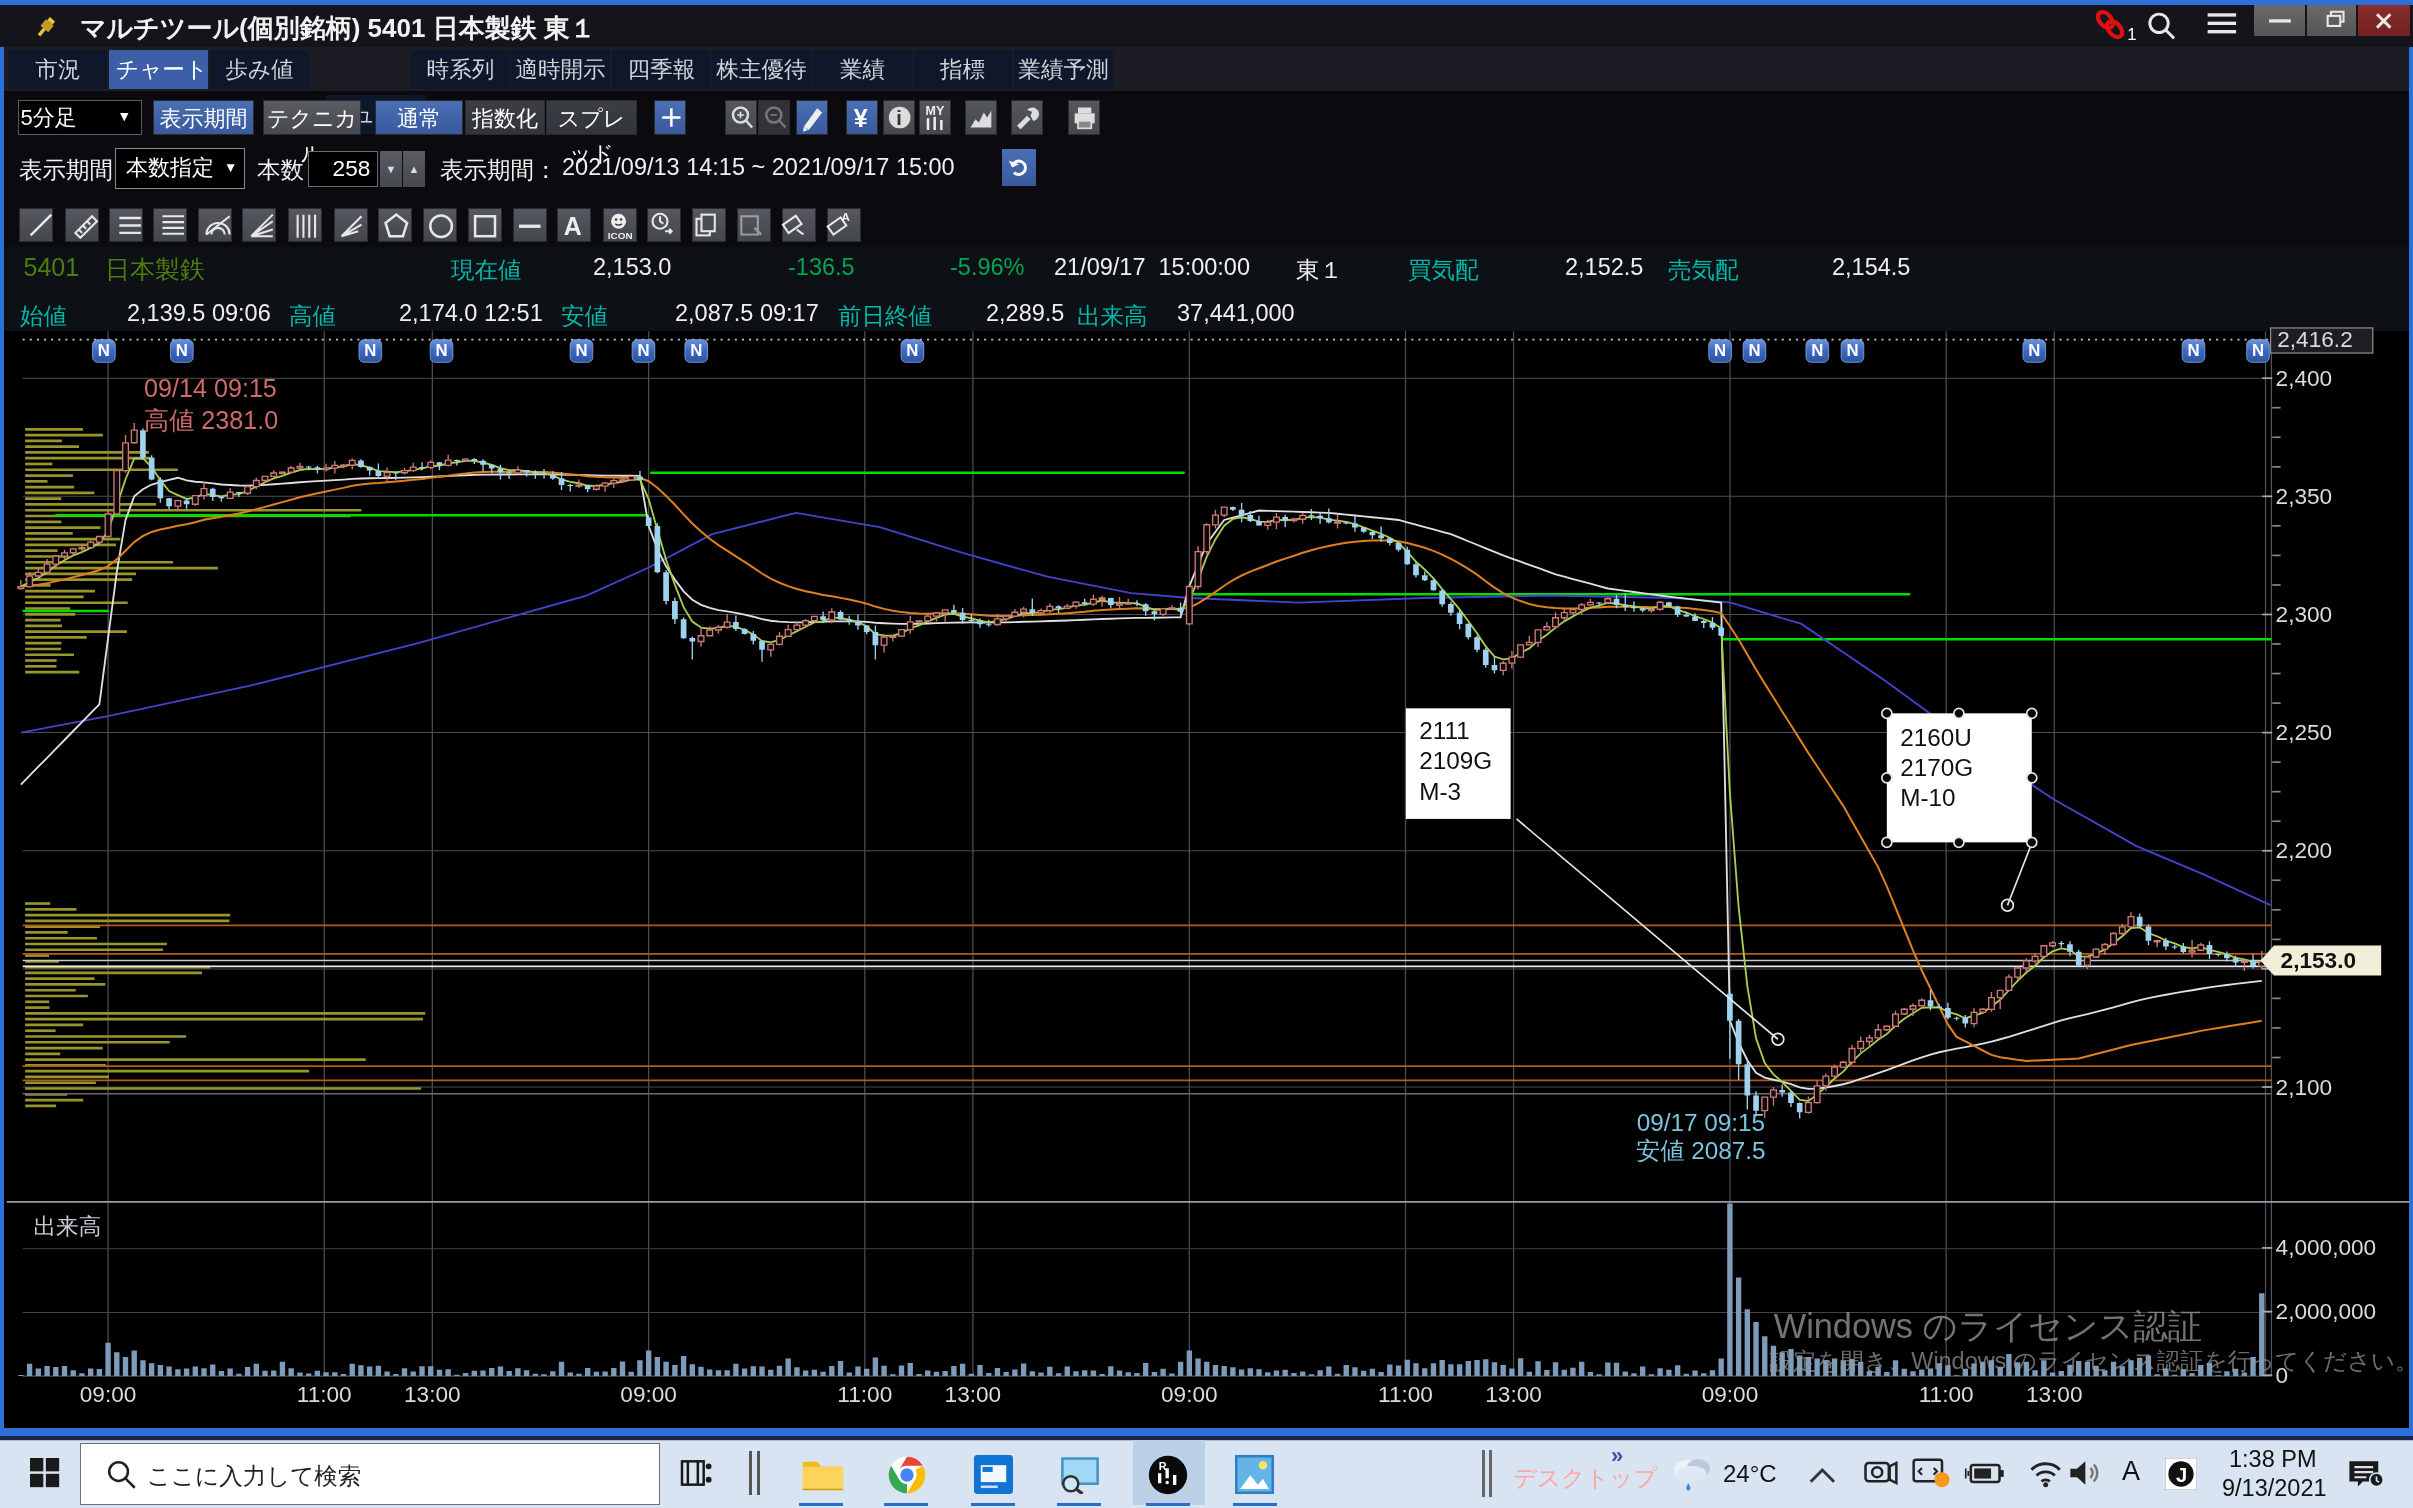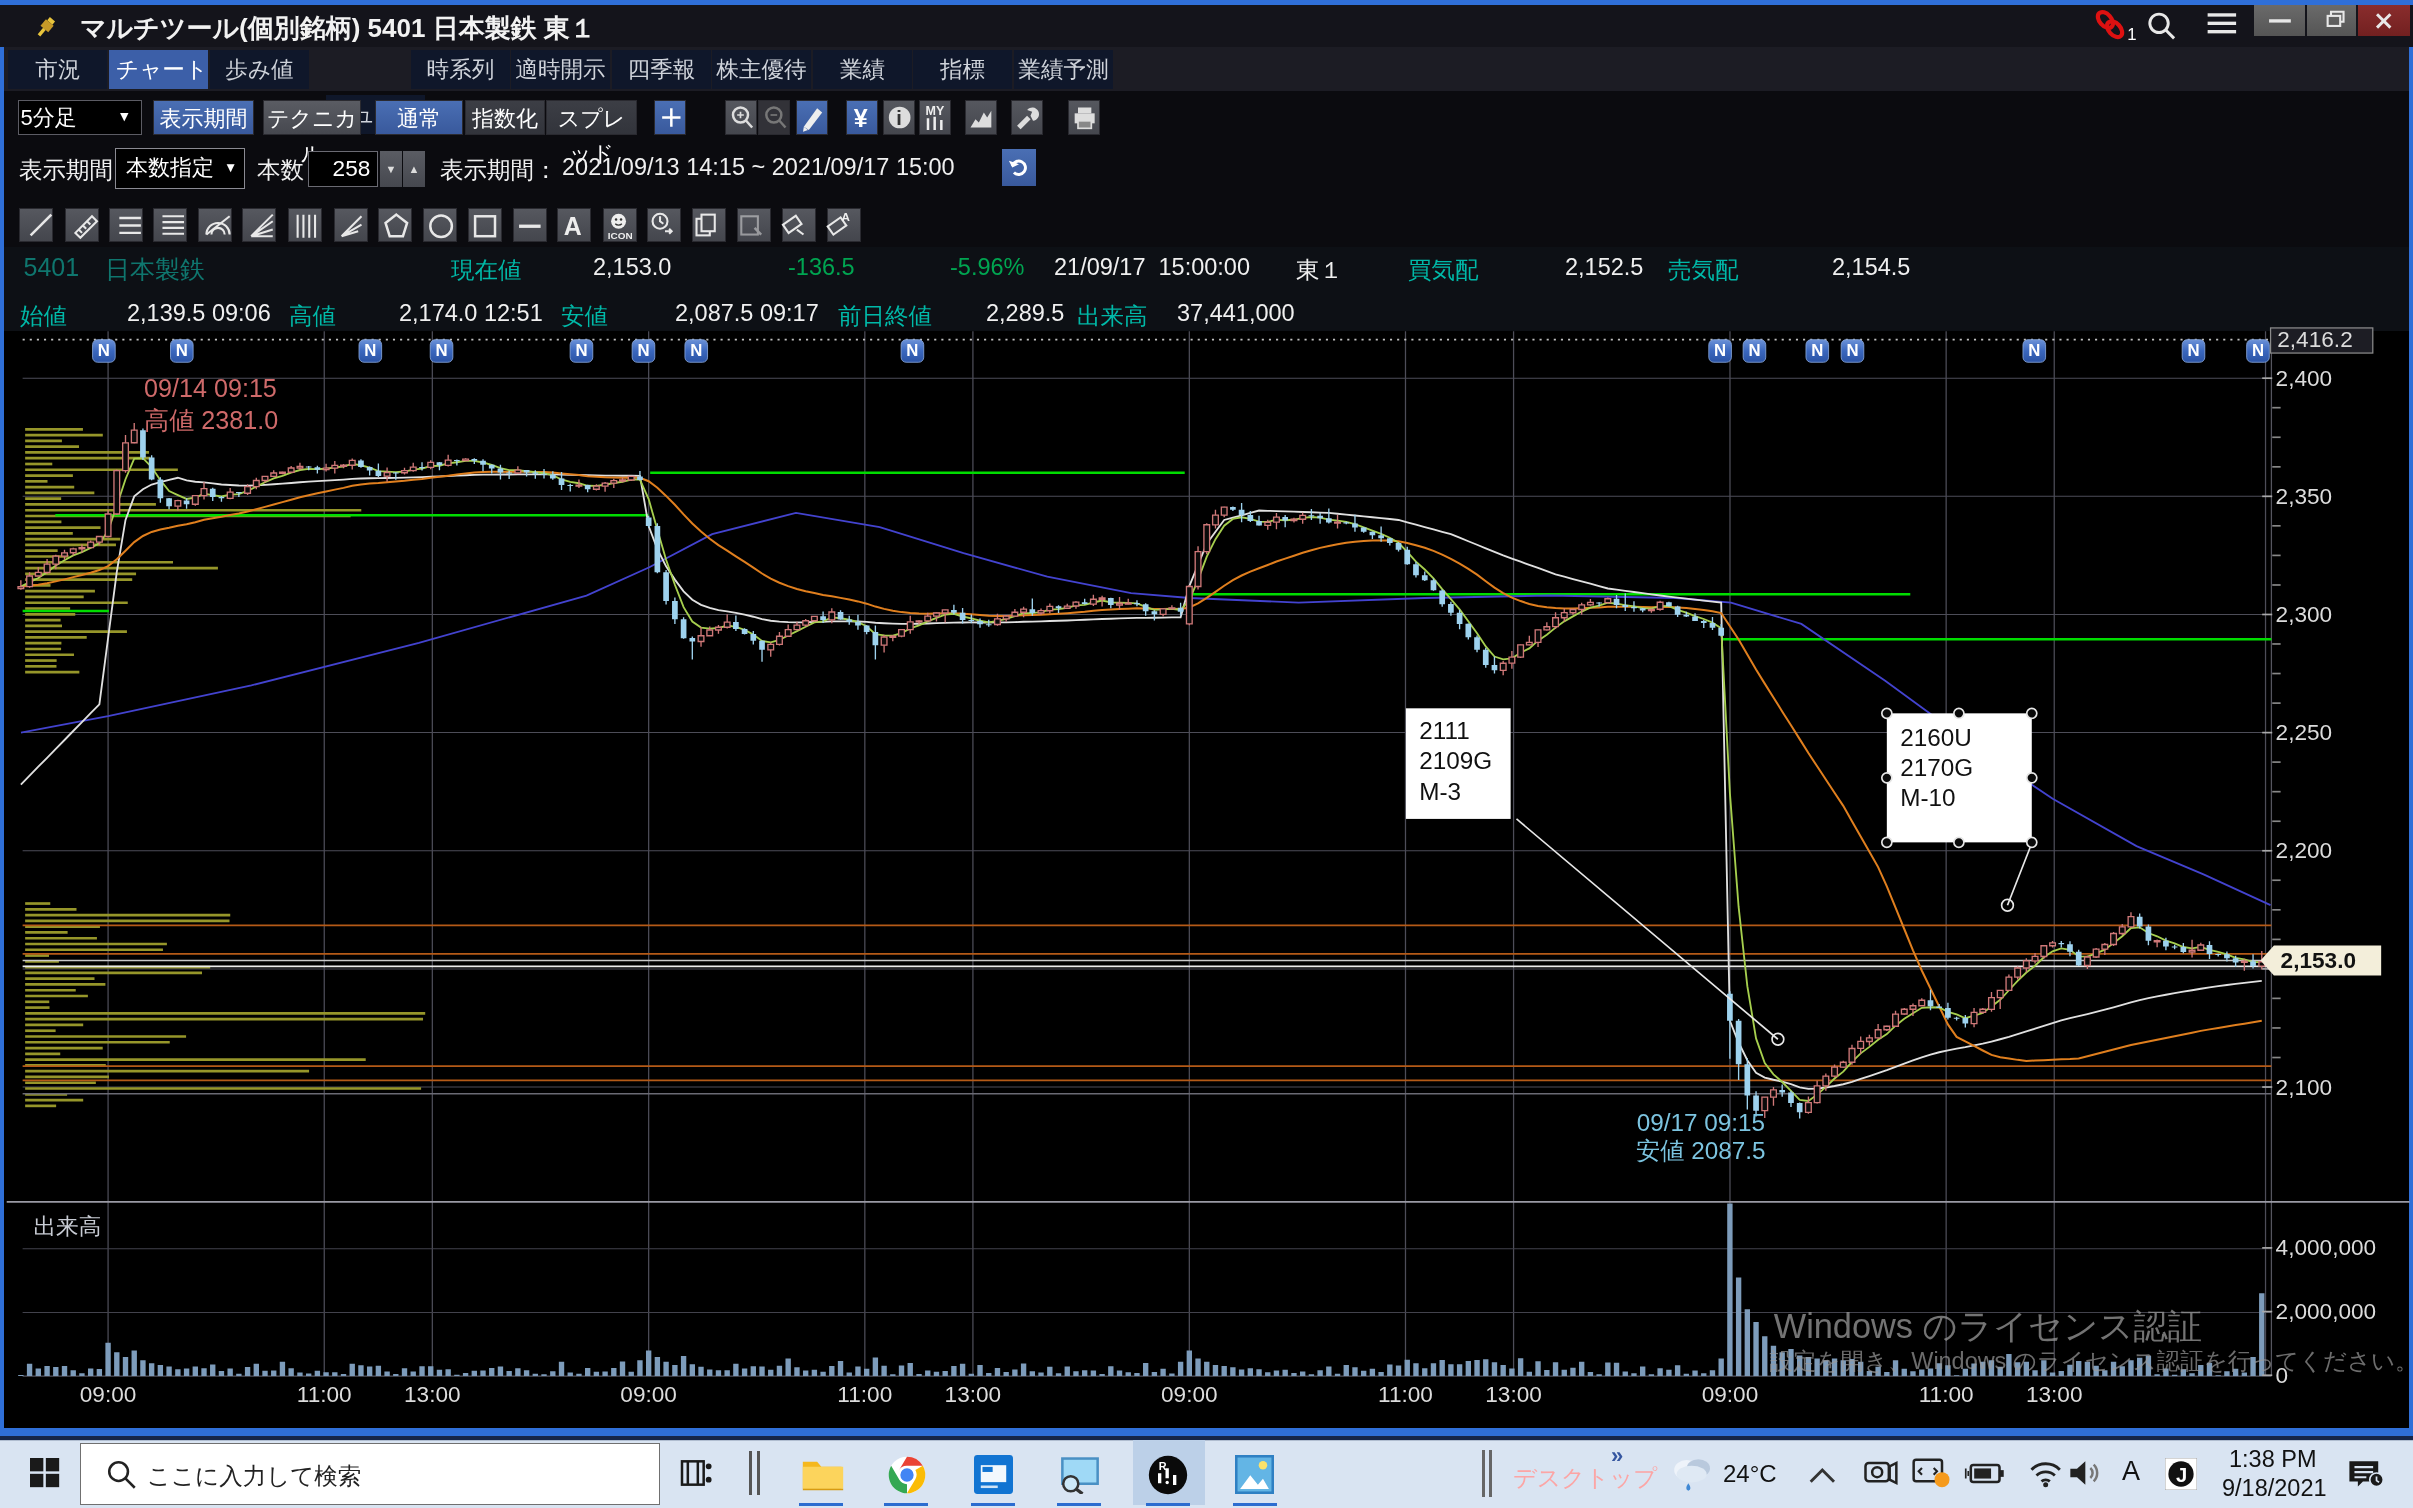--- a/index.html
+++ b/index.html
@@ -11,21 +11,21 @@
 .tag{font-size:27px;fill:#111;font-weight:bold;font-family:"Liberation Sans",sans-serif}
 .pane{font-size:27px;fill:#c8ccd4;font-family:"Liberation Sans",sans-serif}
 .tab{position:absolute;top:50px;height:39px;background:#0f172a;color:#cfd3da;font-size:22.6px;text-align:center;line-height:39px}
 .btn{position:absolute;top:100px;height:35px;color:#fff;font-size:22px;text-align:center;line-height:35px;background:linear-gradient(#5a5c63,#46484f);border:0.8px solid #2a2a30}
 .btn.blue{background:linear-gradient(#4a6fb4,#39599c)}
 .btn.dark{background:linear-gradient(#3c3e45,#32343b)}
 .ibtn{position:absolute;top:100px;width:32px;height:35px;background:linear-gradient(#55575e,#45474e);border:0.8px solid #2a2a30}
 .ibtn.blue{background:linear-gradient(#4a6fb4,#39599c)}
 .ibtn.off{background:#323238}
 .dtool{position:absolute;top:208px;width:34px;height:34px;background:linear-gradient(#56585f,#44464d);border:0.8px solid #2a2a30}
-.cyan{color:#00b9a8}.wht{color:#f0f0f0}.grn{color:#00a551}.yel{color:#0f766e}
+.cyan{color:#00b9a8}.wht{color:#f0f0f0}.grn{color:#00a551}.yel{color:#4d7c0f}
 .lbl{position:absolute;font-size:23.5px}
 </style></head><body>
 <div class="abs" style="left:0;top:0;width:2413px;height:5px;background:#2f6fd8"></div>
 <div class="abs" style="left:0;top:0;width:4.2px;height:1435px;background:#2f6fd8"></div>
 <div class="abs" style="left:2409px;top:0;width:4.2px;height:1435px;background:#2f6fd8"></div>
 <div class="abs" style="left:0;top:5px;width:2413px;height:42px;background:#14141b"></div>
 <div class="abs" style="left:4.2px;top:47px;width:2405px;height:44px;background:#1c1c24"></div>
 <div class="abs" style="left:4.2px;top:91px;width:2405px;height:157px;background:#0b0b0f"></div>
 <div class="abs" style="left:4.2px;top:247px;width:2405px;height:84px;background:#0d1015"></div>
 <div class="abs" style="left:0px;top:1428px;width:2413px;height:7.5px;background:#2f6fd8"></div>
@@ -633,21 +633,21 @@
       <path d="M32 8a14 14 0 0 1 0 20"></path>
     </g>
   </svg>
 <div class="abs" style="left:2122px;top:1456px;font-size:27px;color:#111">A</div>
 <svg class="abs" style="left:2165px;top:1458px" width="32" height="32" viewBox="0 0 38 38">
     <rect width="38" height="38" fill="#fff" stroke="#999"></rect>
     <circle cx="19" cy="19" r="15" fill="#111"></circle>
     <text x="13" y="28" fill="#fff" font-size="24" font-weight="bold">J</text>
   </svg>
 <div class="abs" style="left:2229px;top:1446px;font-size:23.5px;color:#111">1:38 PM</div>
-<div class="abs" style="left:2222px;top:1475px;font-size:23.5px;color:#111">9/18/2021</div>
+<div class="abs" style="left:2222px;top:1475px;font-size:23.5px;color:#111">9/13/2021</div>
 <svg class="abs" style="left:2346px;top:1456px" width="39" height="34" viewBox="0 0 46 40">
     <path d="M4 6h34v24H20l-6 6v-6H4z" fill="#1a1a1a"></path>
     <g stroke="#d9e4f2" stroke-width="2.5">
       <path d="M10 13h22M10 19h22M10 25h14"></path>
     </g>
     <circle cx="36" cy="28" r="8" fill="#1a1a1a" stroke="#d9e4f2" stroke-width="2"></circle>
     <path d="M36 24v5l3 2" stroke="#d9e4f2" stroke-width="2" fill="none"></path>
   </svg>
 
 </body></html>

